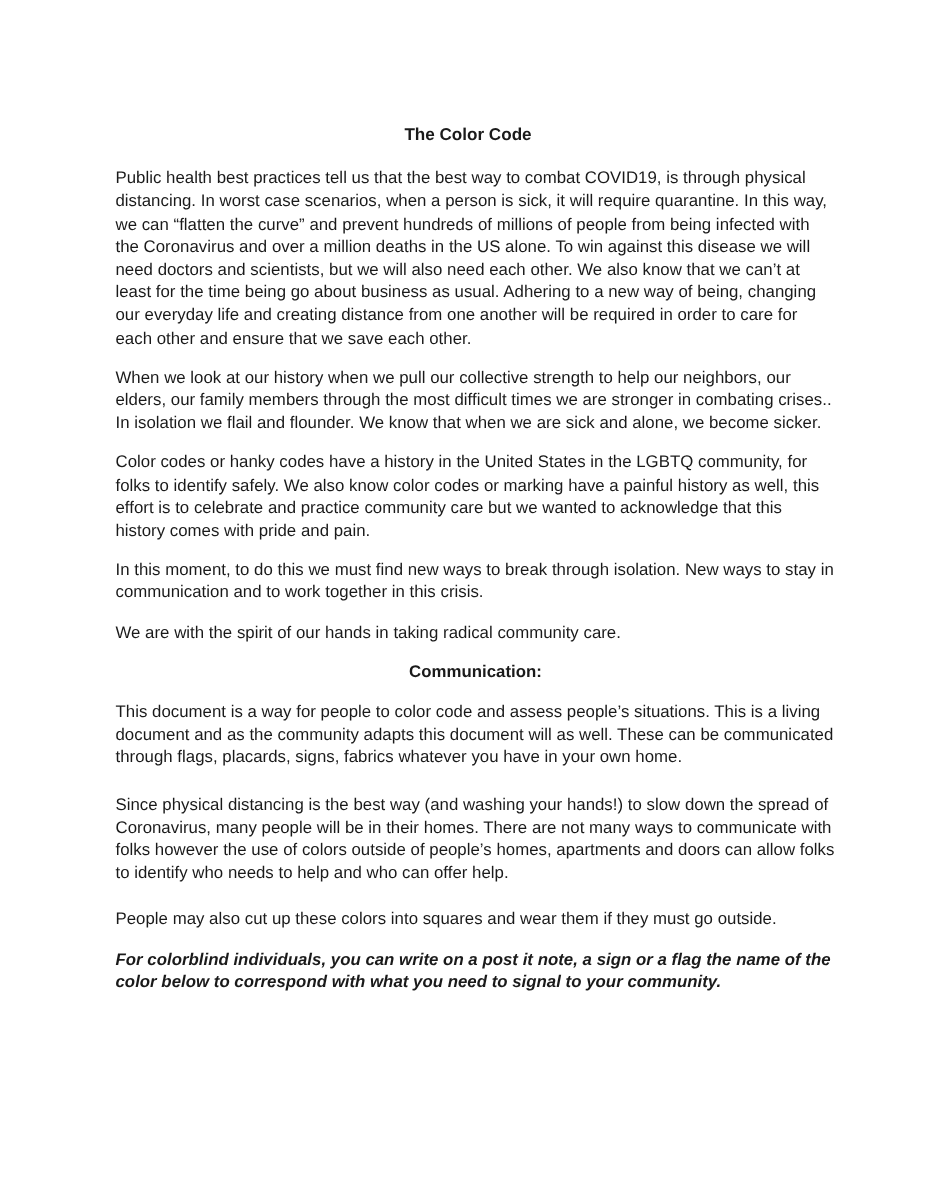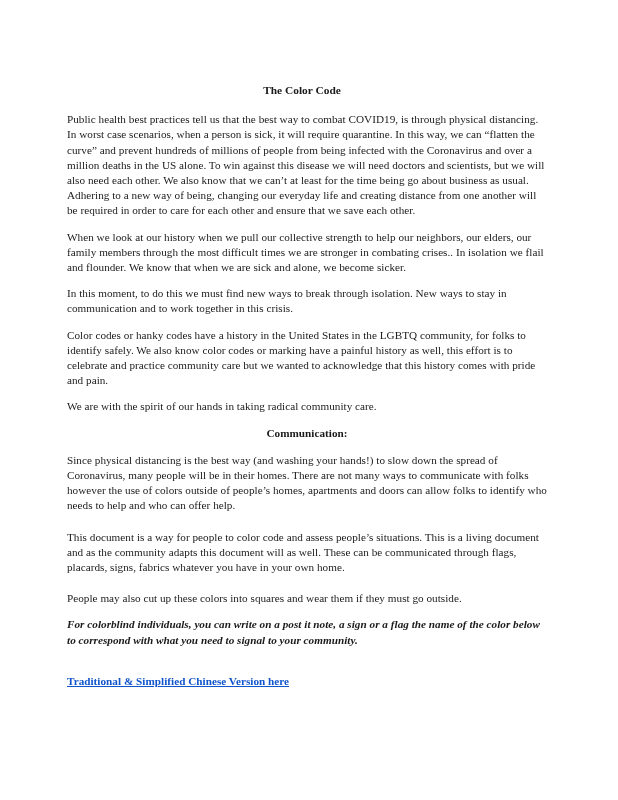--- a/index.html
+++ b/index.html
@@ -10,26 +10,25 @@
     body {
       width: 618px;
       height: 800px;
       position: relative;
       overflow: hidden;
       font-family: "Liberation Sans", sans-serif;
       color: #1a1a1a;
     }
     .page {
       position: absolute;
-      left: 67px;
+      left: 77px;
       top: 83px;
       width: 480px;
       font-size: 11.2px;
       line-height: 15.2px;
-      font-family: Liberation Serif, serif;
     }
     .title {
       text-align: center;
       font-weight: bold;
       font-size: 11.4px;
       margin: 0 0 14px 0;
       width: 470px;
     }
     p {
       margin: 0 0 11px 0;
@@ -53,27 +52,24 @@
     }
   </style>
 </head>
 <body>
 
 <div class="page">
   <div class="title">The Color Code</div>
 
   <p>Public health best practices tell us that the best way to combat COVID19, is through physical distancing.  In worst case scenarios, when a person is sick, it will require quarantine. In this way, we can “flatten the curve” and prevent hundreds of millions of people from being infected with the Coronavirus and over a million deaths in the US alone. To win against this disease we will need doctors and scientists, but we will also need each other. We also know that we can’t at least for the time being go about business as usual.  Adhering to a new way of being, changing our everyday life and creating distance from one another will be required in order to care for each other and ensure that we save each other.</p>
   <p>When we look at our history when we pull our collective strength to help our neighbors, our elders, our family members through the most difficult times we are stronger in combating crises.. In isolation we flail and flounder. We know that when we are sick and alone, we become sicker.</p>
+  <p>Color codes or hanky codes have a history in the United States in the LGBTQ community, for folks to identify safely. We also know color codes or marking have a painful history as well, this effort is to celebrate and practice community care but we wanted to acknowledge that this history comes with pride and pain.</p>
   <p>In this moment, to do this we must find new ways to break through isolation. New ways to stay in communication and to work together in this crisis.</p>
-  <p>Color codes or hanky codes have a history in the United States in the LGBTQ community, for folks to identify safely. We also know color codes or marking have a painful history as well, this effort is to celebrate and practice community care but we wanted to acknowledge that this history comes with pride and pain.</p>
   <p>We are with the spirit of our hands in taking radical community care.</p>
 
   <p class="heading">Communication:</p>
 
+  <p class="gap-lg">This document is a way for people to color code and assess people’s situations. This is a living document and as the community adapts this document will as well. These can be communicated through flags, placards, signs, fabrics whatever you have in your own home.</p>
   <p class="gap-lg">Since physical distancing is the best way (and washing your hands!) to slow down the spread of Coronavirus, many people will be in their homes. There are not many ways to communicate with folks however the use of colors outside of people’s homes, apartments and doors can allow folks to identify who needs to help and who can offer help.</p>
-  <p class="gap-lg">This document is a way for people to color code and assess people’s situations. This is a living document and as the community adapts this document will as well. These can be communicated through flags, placards, signs, fabrics whatever you have in your own home.</p>
   <p>People may also cut up these colors into squares and wear them if they must go outside.</p>
   <p class="bold-italic">For colorblind individuals, you can write on a post it note, a sign or a flag the name of the color below to correspond with what you need to signal to your community.</p>
 
-  <p>
-    <a class="link" href="#" style="color: rgb(17, 85, 204);">Traditional &amp; Simplified Chinese Version here</a>
-  </p>
 </div>
 
 </body></html>

